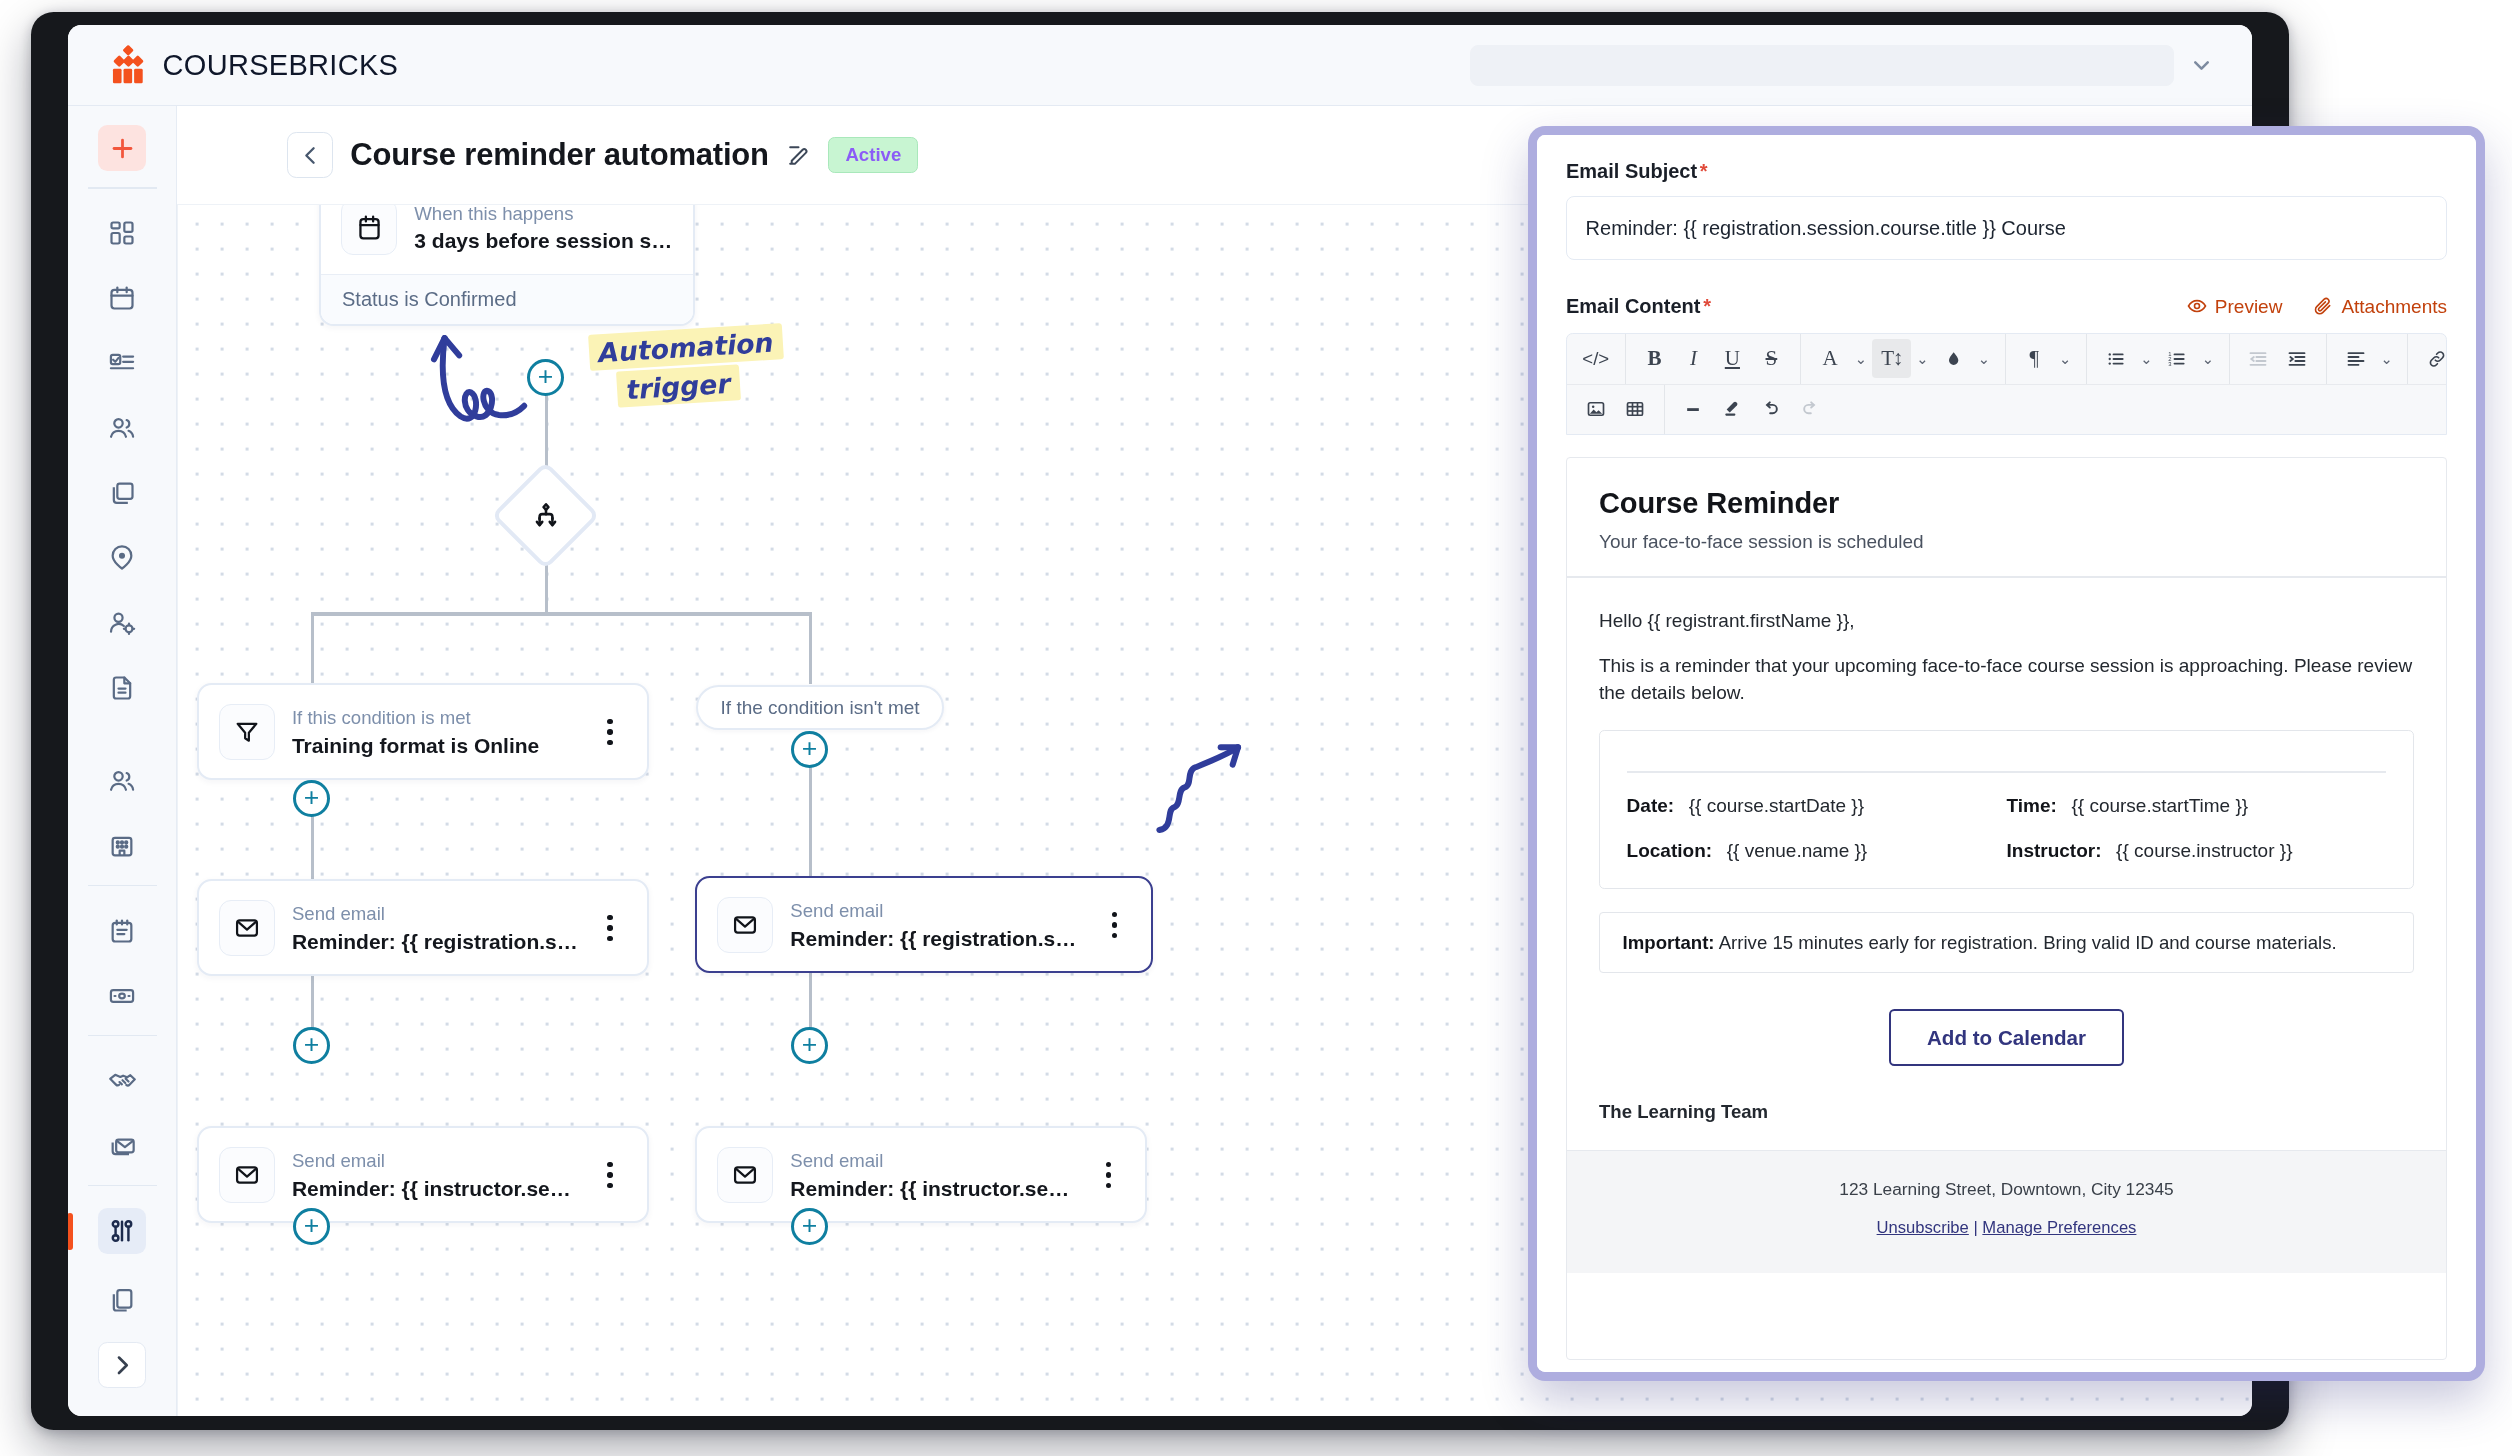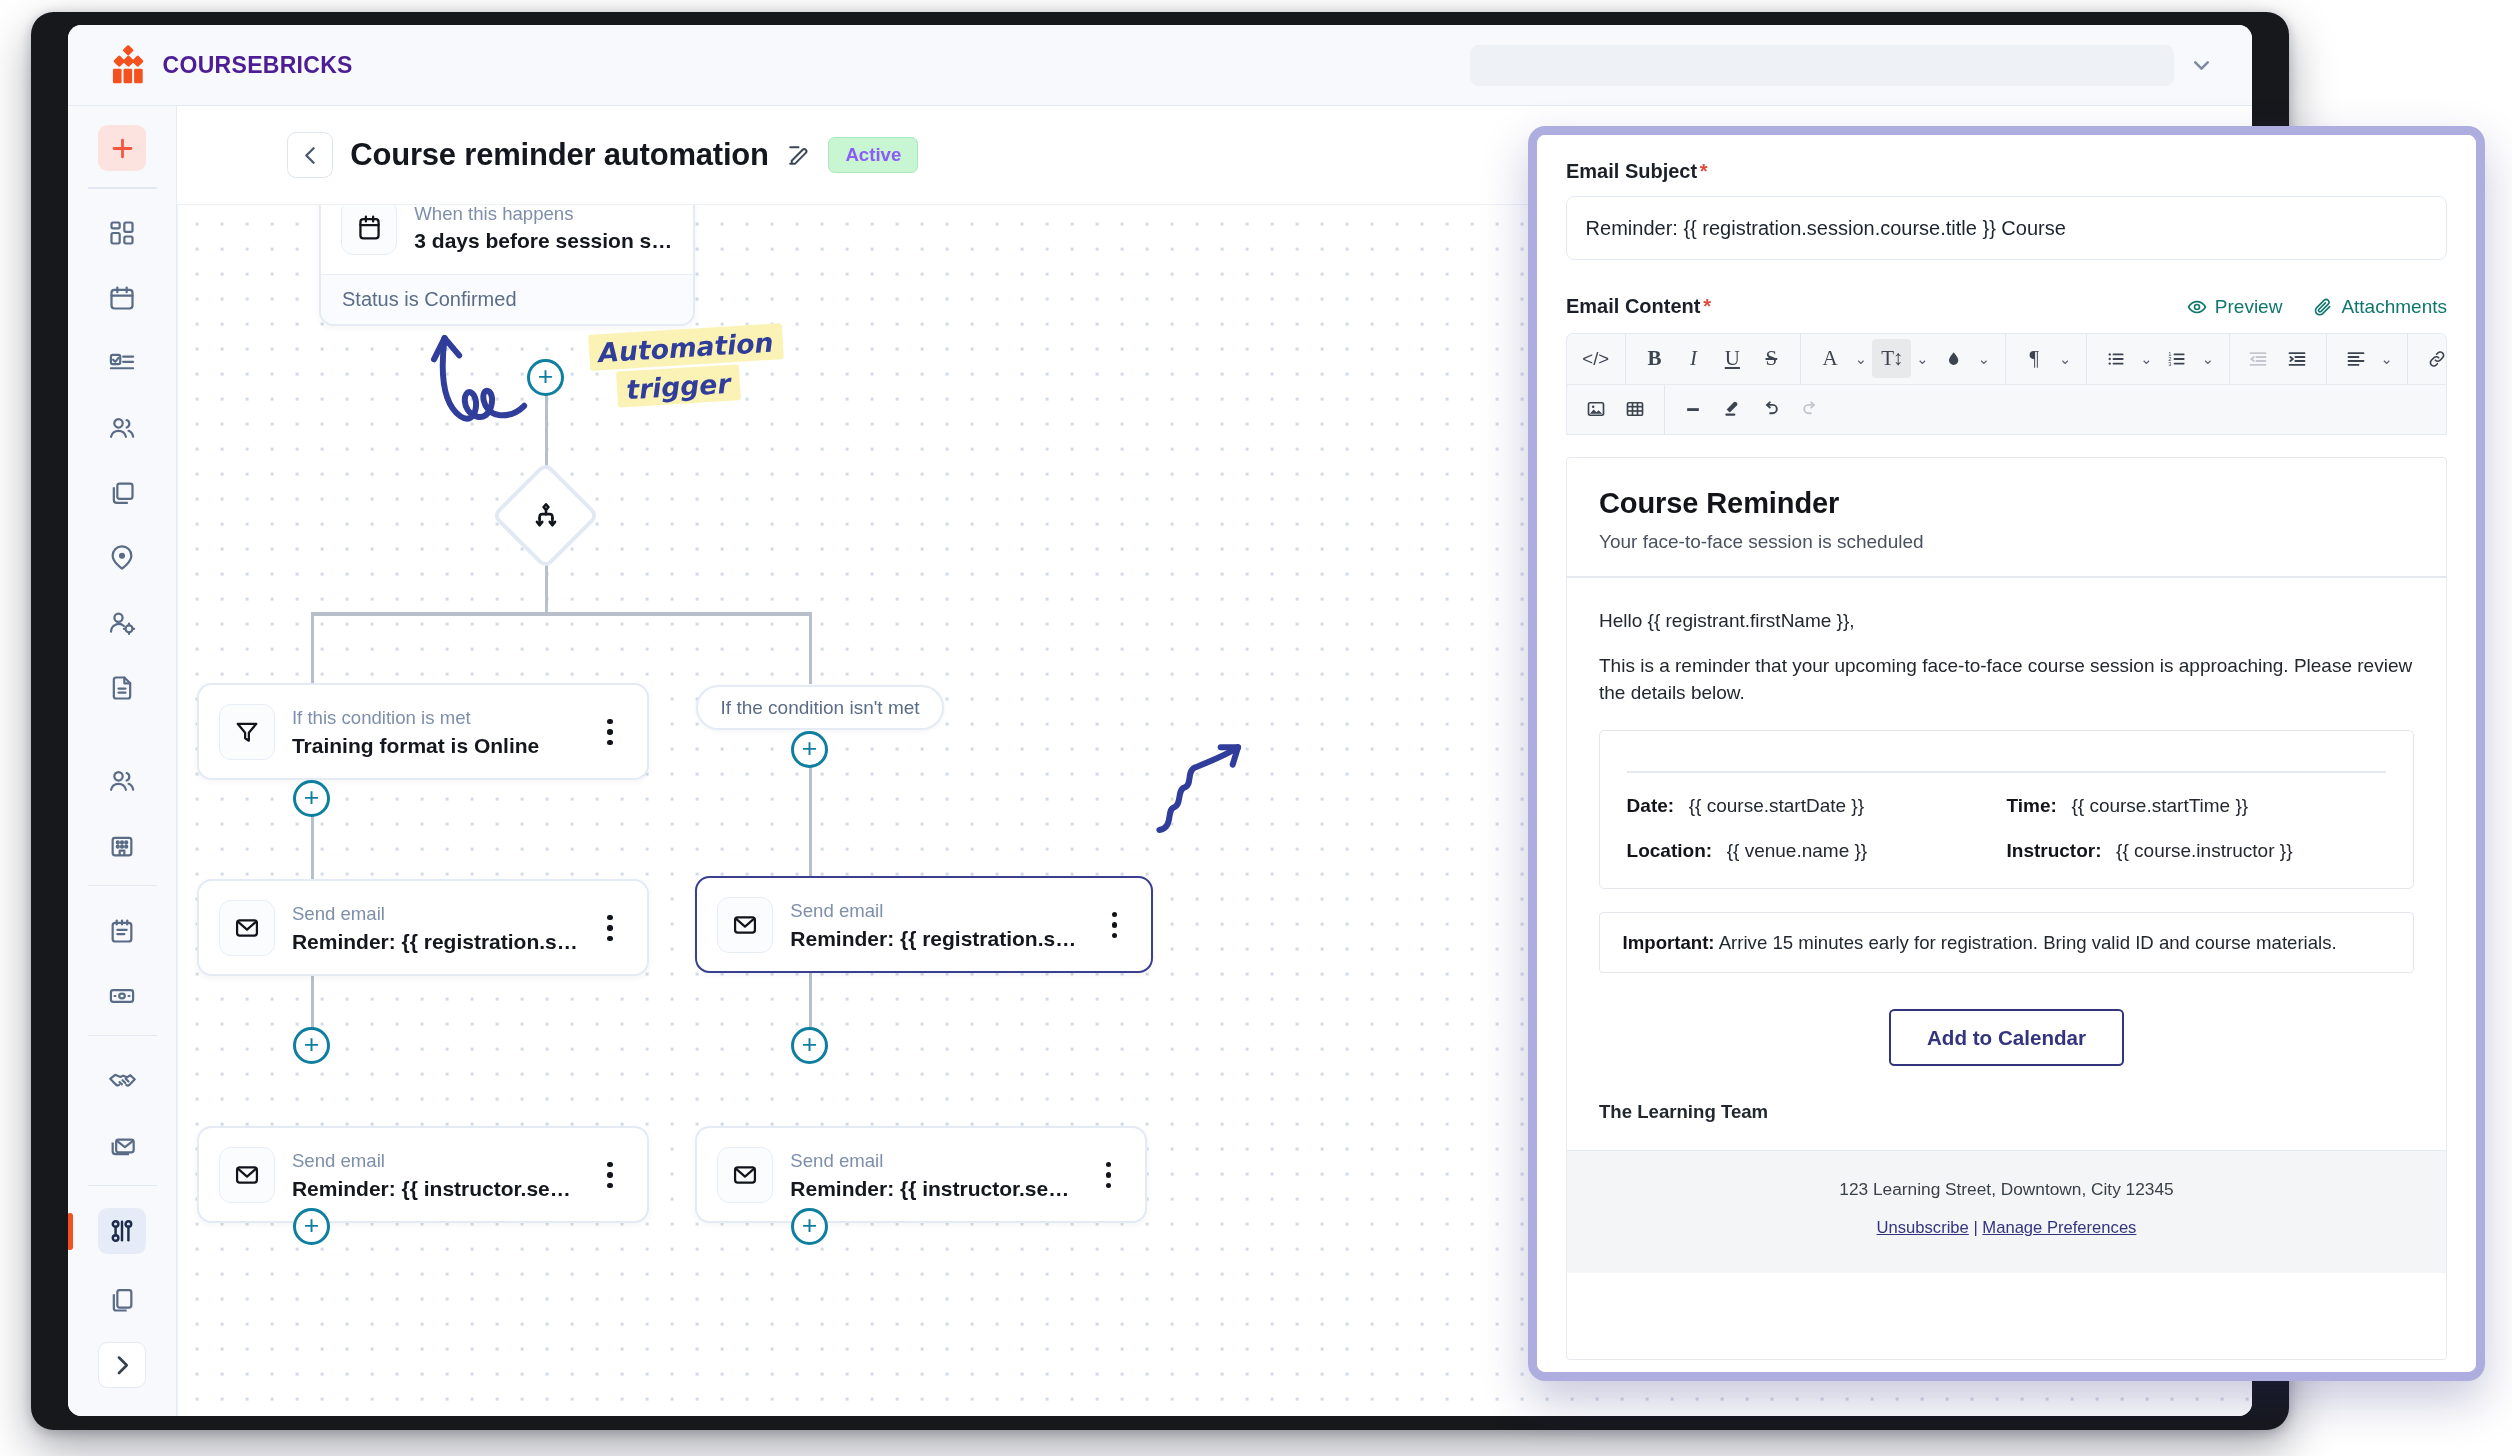--- a/index.html
+++ b/index.html
@@ -19,21 +19,21 @@
   }
 
   
   .app-header {
     position:absolute; left:0; top:0; width:2184px; height:81px;
     background:#f7f9fc; border-bottom:1.3px solid #e4eaf3;
     display:flex; align-items:center;
   }
   .brand { display:flex; align-items:center; gap:14.6px; padding-left:39px; }
   .brand-mark { width:41px; height:41px; position:relative; }
-  .brand-name { font-size:23px; font-weight:700; letter-spacing:0.3px; color:#4c1d95; }
+  .brand-name { font-size:29px; font-weight:400; letter-spacing:0.3px; color:#0f172a; }
 
   .header-right { margin-left:auto; display:flex; align-items:center; gap:14.6px; padding-right:37px; }
   .header-select {
     width:704px; height:41px; border-radius:8px; background:#eef1f6;
     border:0.7px solid #eef1f6;
   }
   .chev-down { width:26.6px; height:26.6px; display:flex; align-items:center; justify-content:center; }
 
   
   .rail {
@@ -150,21 +150,21 @@
 
   .field-label { font-size:20px; font-weight:700; color:#1a1f28; }
   .req { color:#e04a3a; margin-left:2.7px; }
   .subject-input {
     margin-top:13.3px; height:64px; border:1.3px solid #e4eaf3; border-radius:8px;
     display:flex; align-items:center; padding:0 18.6px; font-size:20px; color:#1c2430; background:#fff;
   }
 
   .content-head { margin-top:35px; display:flex; align-items:center; }
   .content-actions { margin-left:auto; display:flex; align-items:center; gap:31px; }
-  .act { display:flex; align-items:center; gap:8px; color:#0f766e; font-size:19px; }
+  .act { display:flex; gap:8px; color:#c2410c; font-size:19px; }
 
   .toolbar {
     margin-top:14.6px; border:1.3px solid #e4eaf3; border-radius:6.6px 6.6px 0 0;
     background:#f7f8fa;
   }
   .tb-row { display:flex; align-items:center; height:50px; }
   .tb-row + .tb-row { border-top:1.3px solid #e8eaee; }
   .tb-group { display:flex; align-items:center; height:100%; padding:0 9.3px; }
   .tb-group + .tb-group { border-left:1.3px solid #e3e6ea; }
   .tb-btn {

